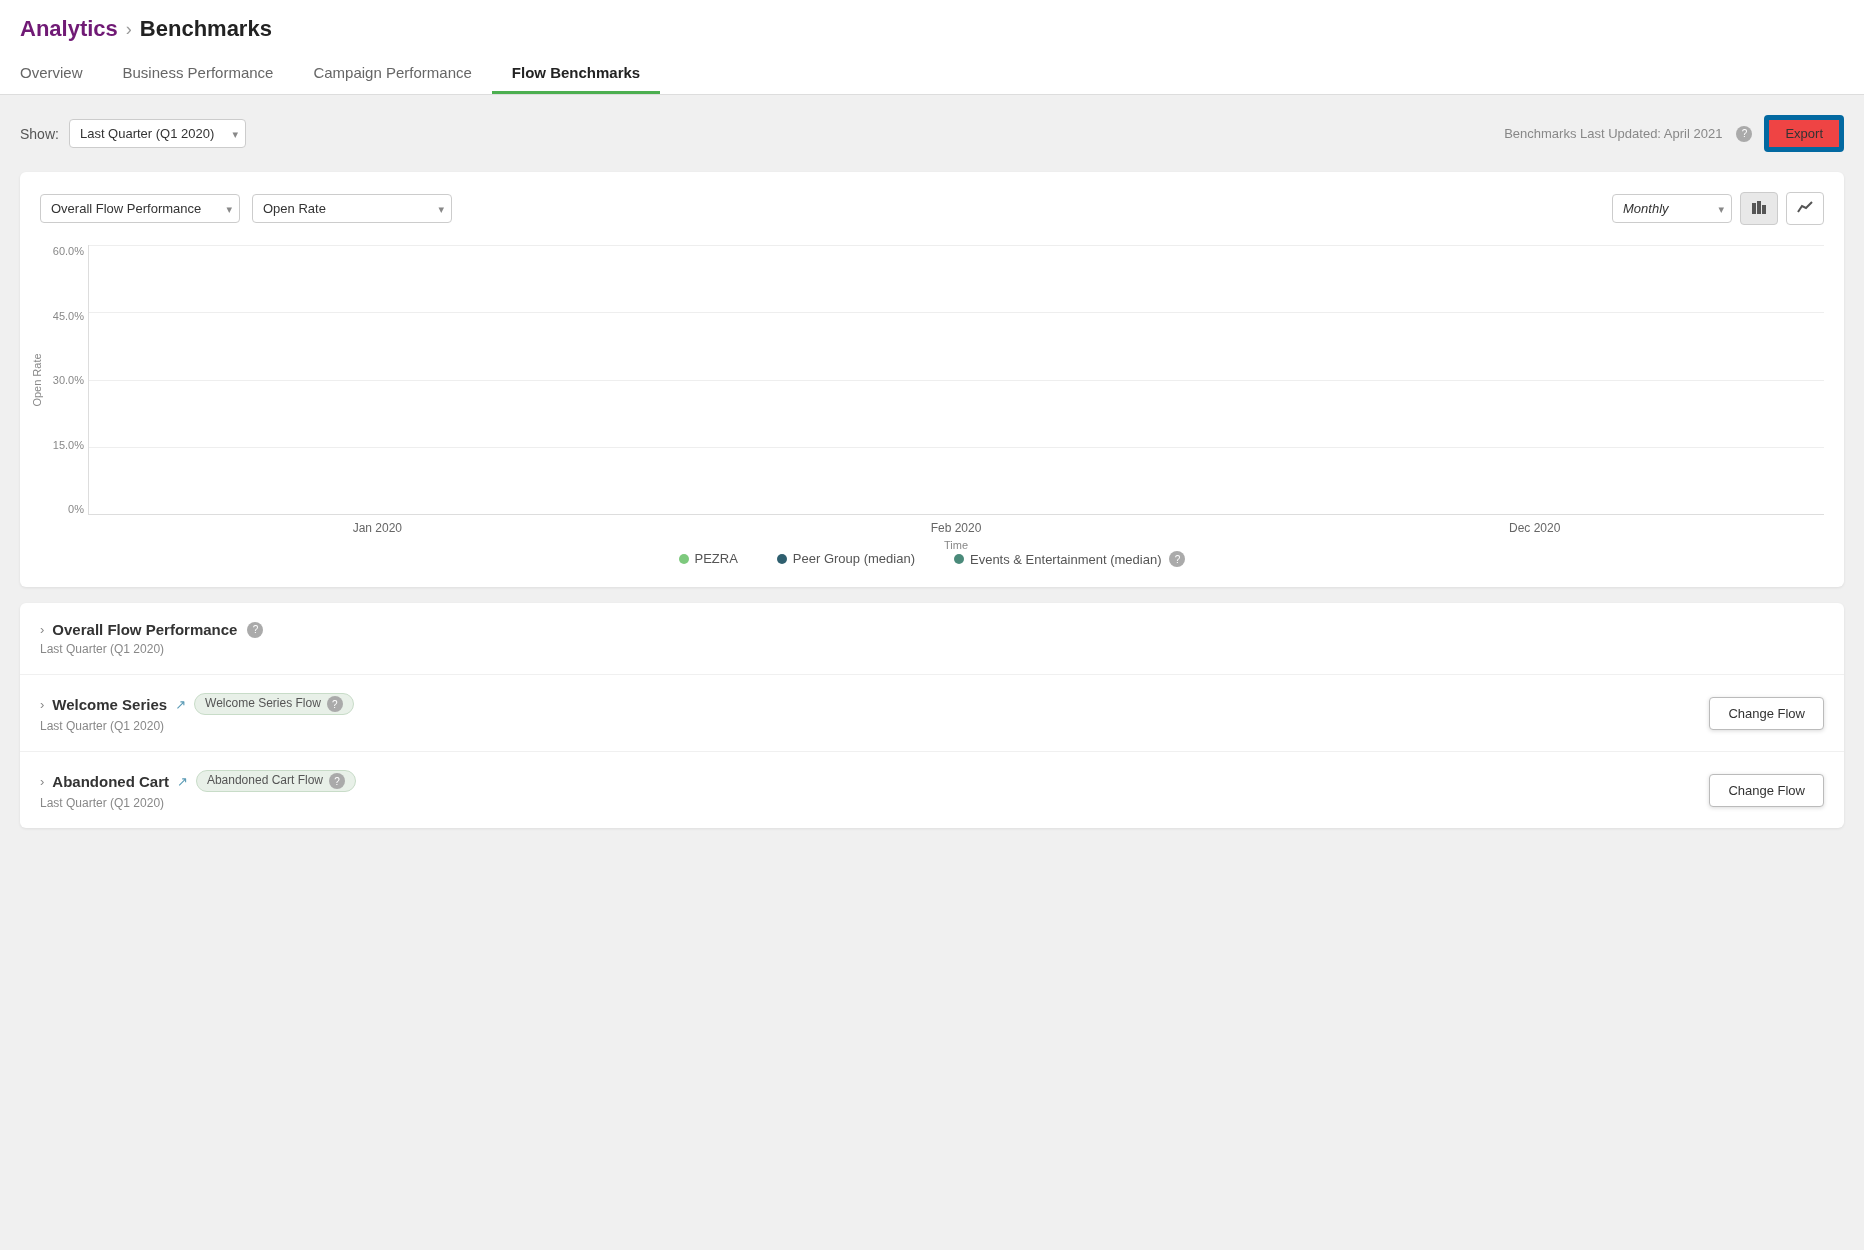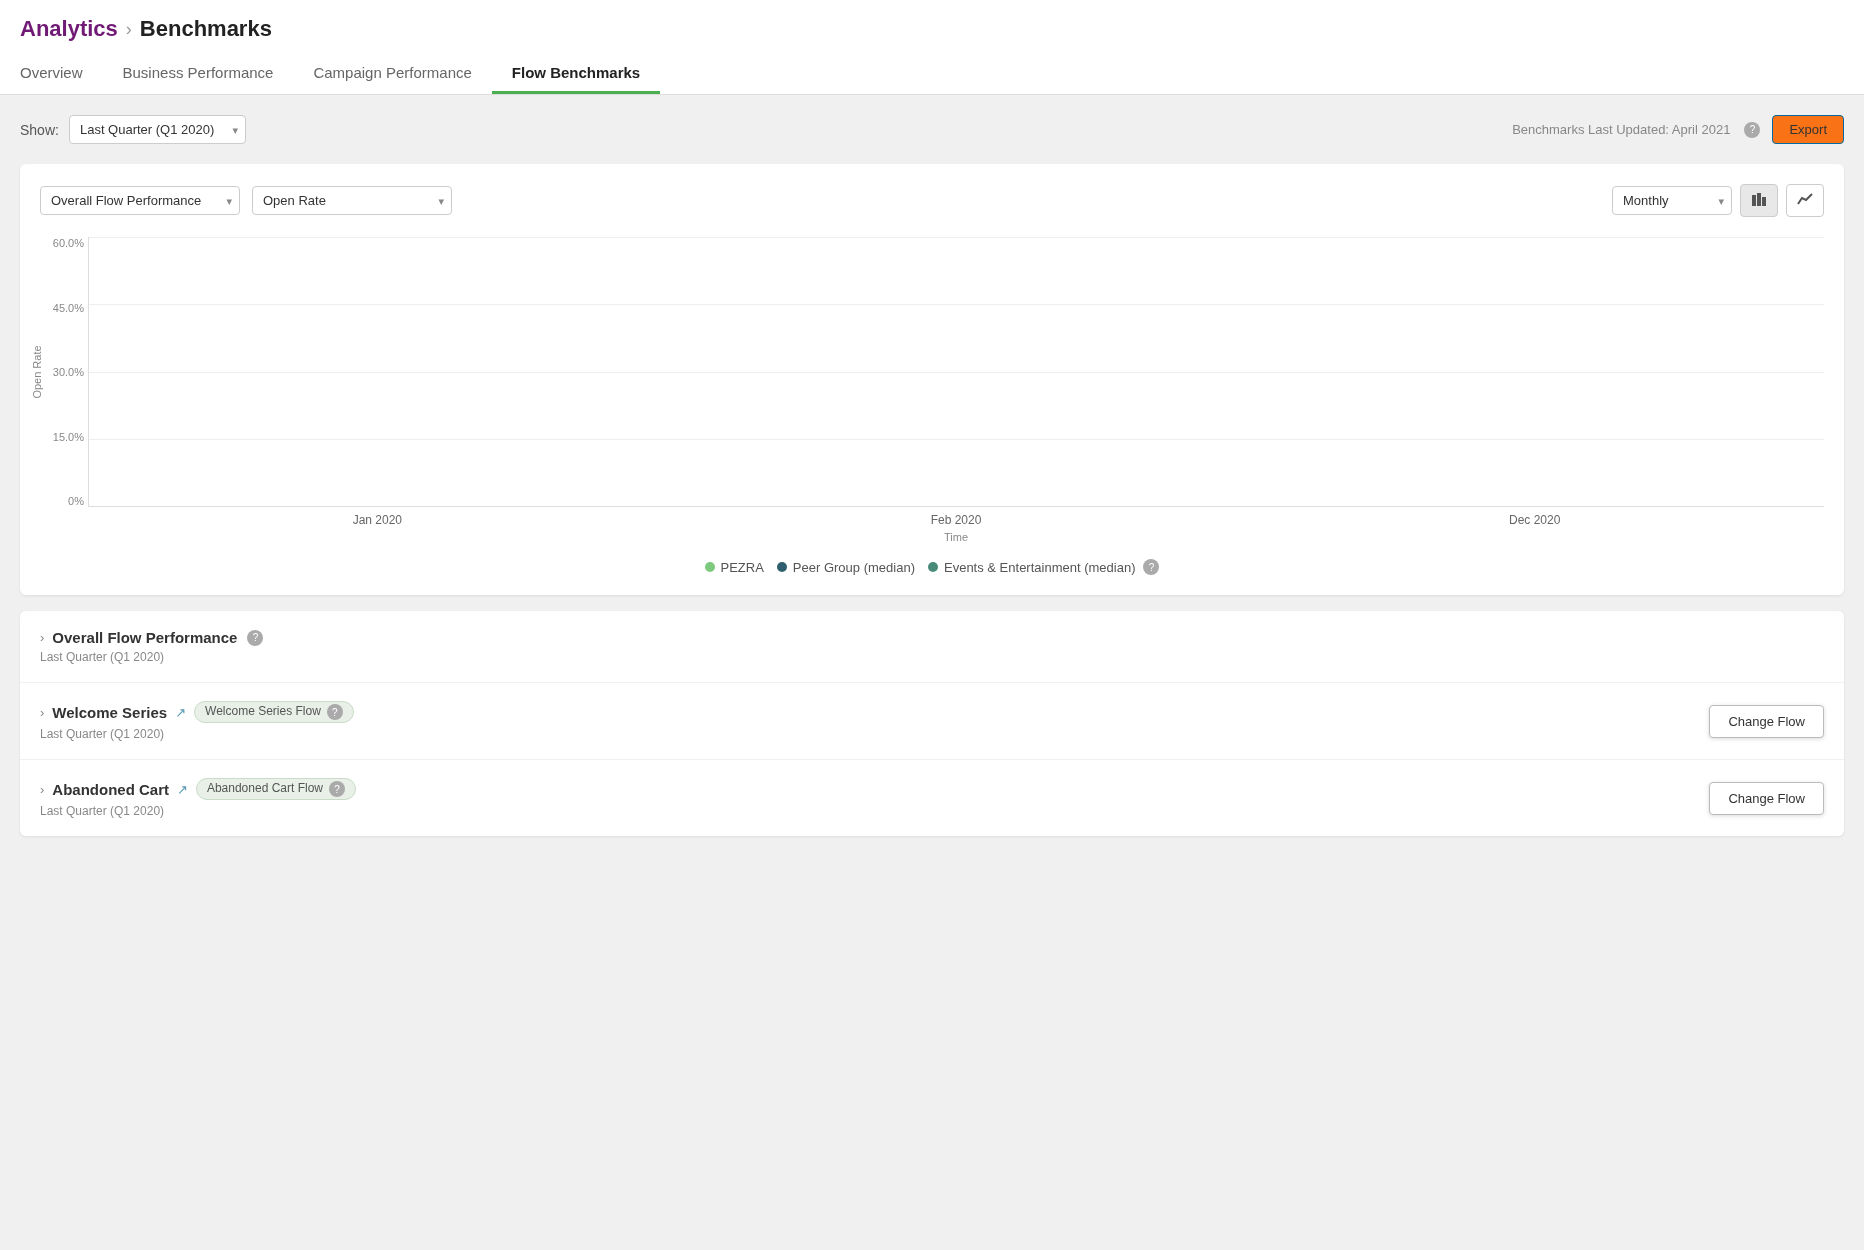--- a/index.html
+++ b/index.html
@@ -20,41 +20,41 @@
 
     .toolbar { display: flex; align-items: center; justify-content: space-between; margin-bottom: 20px; }
     .toolbar-left { display: flex; align-items: center; gap: 10px; }
     .toolbar-label { font-size: 14px; color: #555; }
     .select-wrapper { position: relative; display: inline-block; }
     .select-wrapper select { appearance: none; background: #fff; border: 1px solid #ccc; border-radius: 4px; padding: 6px 30px 6px 10px; font-size: 13px; color: #333; cursor: pointer; }
     .select-arrow { position: absolute; right: 8px; top: 50%; transform: translateY(-50%); pointer-events: none; color: #888; font-size: 11px; }
     .toolbar-right { display: flex; align-items: center; gap: 12px; }
     .benchmarks-label { font-size: 13px; color: #888; }
     .info-icon { display: inline-flex; align-items: center; justify-content: center; width: 16px; height: 16px; background: #aaa; border-radius: 50%; color: #fff; font-size: 10px; margin-left: 2px; cursor: pointer; }
-    .export-btn { background: #f97316; border: 1px solid #0369a1; border-radius: 4px; padding: 6px 16px; font-size: 13px; cursor: pointer; color: #333; }
+    .export-btn { background: #ef4444; border: 5px solid #0369a1; border-radius: 4px; padding: 6px 16px; font-size: 13px; cursor: pointer; color: #333; }
 
     .chart-section { background: #fff; border-radius: 6px; padding: 20px; margin-bottom: 16px; box-shadow: 0 1px 3px rgba(0,0,0,0.08); }
     .chart-controls { display: flex; align-items: center; gap: 12px; margin-bottom: 20px; }
     .chart-controls-left { display: flex; align-items: center; gap: 12px; flex: 1; }
     .chart-controls-right { display: flex; align-items: center; gap: 8px; }
     .chart-select { appearance: none; background: #fff; border: 1px solid #ccc; border-radius: 4px; padding: 6px 28px 6px 10px; font-size: 13px; color: #333; cursor: pointer; }
     .period-select-wrap { position: relative; }
-    .period-select-wrap select { min-width: 120px; }
+    .period-select-wrap select { min-width: 120px; font-style: italic; }
     .flow-select-wrap { position: relative; }
     .flow-select-wrap select { min-width: 200px; }
     .chart-type-btn { background: #fff; border: 1px solid #ccc; border-radius: 4px; padding: 6px 10px; cursor: pointer; font-size: 14px; color: #555; }
     .chart-type-btn.active { background: #e8e8e8; }
     .month-group { flex: 1; display: flex; align-items: flex-end; justify-content: center; gap: 4px; }
     .bar { border-radius: 2px 2px 0 0; min-width: 50px; }
     .bar-pezra { background: #7dc97d; }
     .bar-peer { background: #2f5f6f; }
     .bar-events { background: #4a8a7a; }
     .x-label { flex: 1; text-align: center; font-size: 12px; color: #666; }
 
-    .chart-legend { display: flex; align-items: center; justify-content: center; gap: 13px; margin-top: 16px; font-size: 13px; color: #555; }
+    .chart-legend { display: flex; align-items: flex-start; justify-content: center; gap: 39px; font-size: 13px; color: #555; }
     .legend-item { display: flex; align-items: center; gap: 6px; }
     .legend-dot { width: 10px; height: 10px; border-radius: 50%; }
     .legend-dot-pezra { background: #7dc97d; }
     .legend-dot-peer { background: #2f5f6f; }
     .legend-dot-events { background: #4a8a7a; }
 
     .flow-list-section { background: #fff; border-radius: 6px; margin-bottom: 10px; box-shadow: 0 1px 3px rgba(0,0,0,0.08); }
     .flow-list-item { padding: 18px 20px; border-bottom: 1px solid #f0f0f0; display: flex; align-items: center; justify-content: space-between; }
     .flow-list-item:last-child { border-bottom: none; }
     .flow-item-left { display: flex; flex-direction: column; gap: 4px; }

